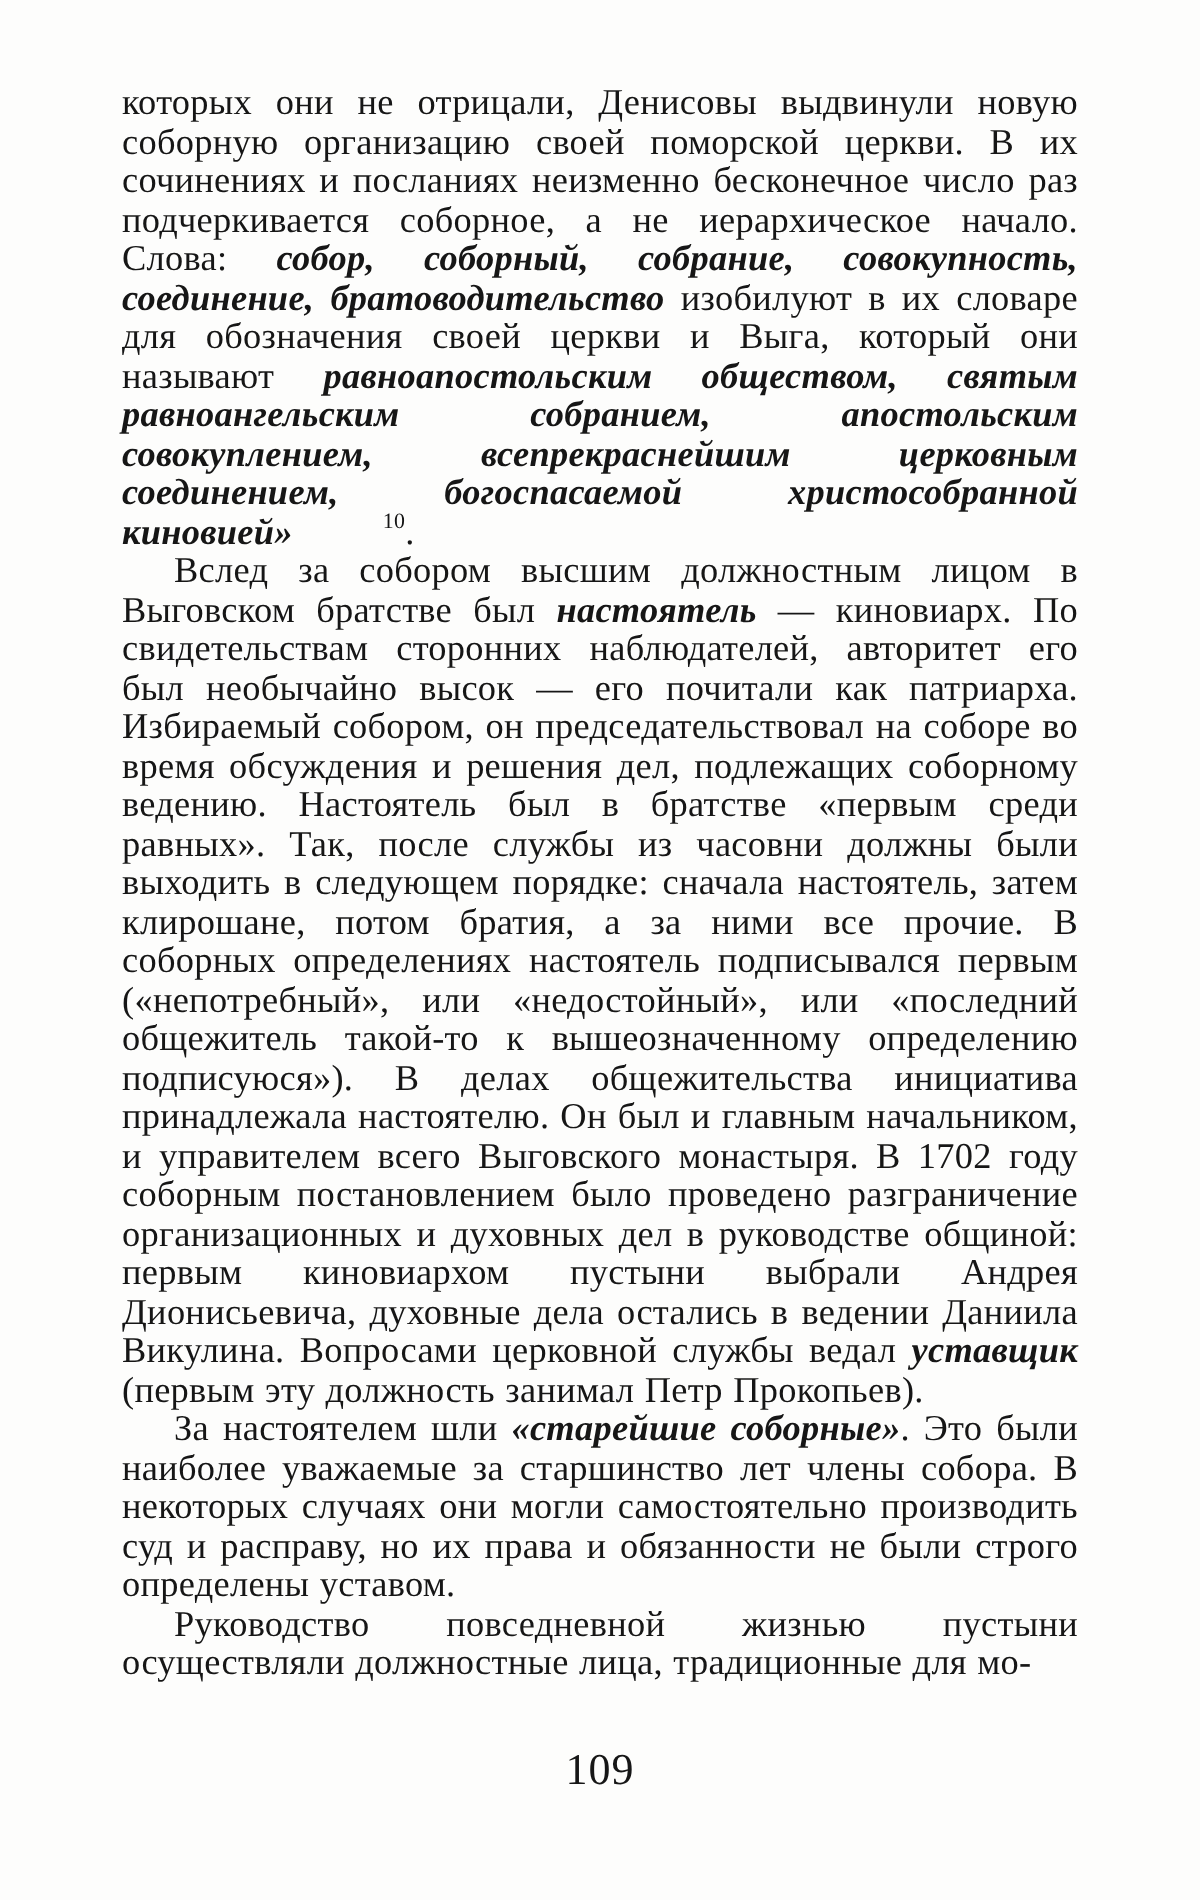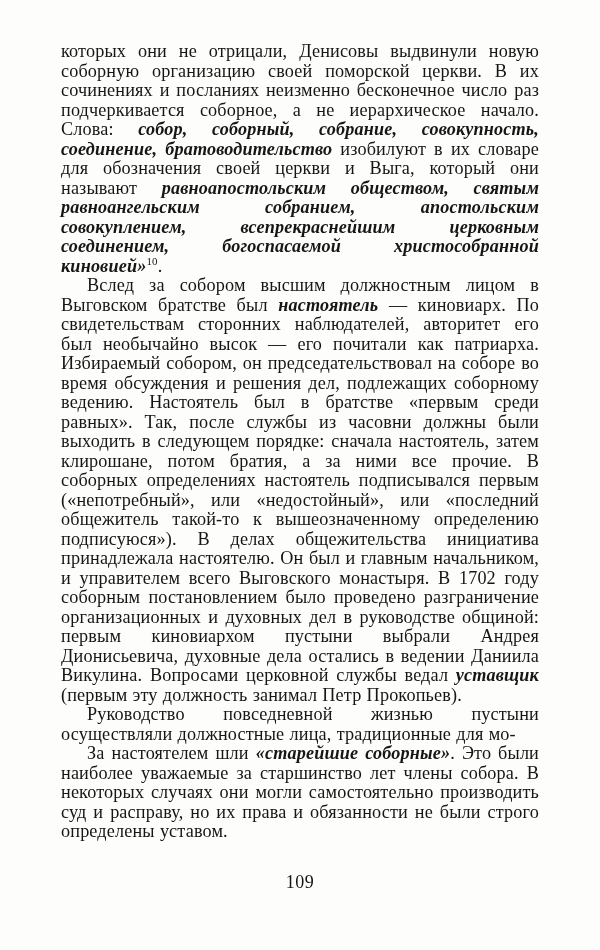--- a/index.html
+++ b/index.html
@@ -35,36 +35,37 @@
     text-indent: 26px;
   }
   .text-block i {
     font-style: italic;
     font-weight: bold;
   }
   .text-block sup {
     font-size: 0.6em;
     line-height: 0;
     vertical-align: super;
+    margin-left: 45px;
   }
   .page-number {
     position: absolute;
     left: 0;
     top: 872px;
     width: 600px;
     text-align: center;
-    font-size: 18px;
+    font-size: 22px;
     letter-spacing: 0.5px;
   }
 </style>
 </head>
 <body>
 
 <div class="page">
   <div class="text-block">
       <p><span>которых они не отрицали, Денисовы выдвинули новую соборную организацию своей поморской церкви. В их сочинениях и посланиях неизменно бесконечное число раз подчеркивается соборное, а не иерархическое начало. Слова: </span><i>собор, соборный, собрание, совокупность, соединение, братоводительство</i><span> изобилуют в их словаре для обозначения своей церкви и Выга, который они называют </span><i>равноапостольским обществом, святым равноангельским собранием, апостольским совокуплением, всепрекраснейшим церковным соединением, богоспасаемой христособранной киновией»</i><sup>10</sup><span>.</span></p>
       <p class="indent"><span>Вслед за собором высшим должностным лицом в Выговском братстве был </span><i>настоятель</i><span> — киновиарх. По свидетельствам сторонних наблюдателей, авторитет его был необычайно высок — его почитали как патриарха. Избираемый собором, он председательствовал на соборе во время обсуждения и решения дел, подлежащих соборному ведению. Настоятель был в братстве «первым среди равных». Так, после службы из часовни должны были выходить в следующем порядке: сначала настоятель, затем клирошане, потом братия, а за ними все прочие. В соборных определениях настоятель подписывался первым («непотребный», или «недостойный», или «последний общежитель такой-то к вышеозначенному определению подписуюся»). В делах общежительства инициатива принадлежала настоятелю. Он был и главным начальником, и управителем всего Выговского монастыря. В 1702 году соборным постановлением было проведено разграничение организационных и духовных дел в руководстве общиной: первым киновиархом пустыни выбрали Андрея Дионисьевича, духовные дела остались в ведении Даниила Викулина. Вопросами церковной службы ведал </span><i>уставщик</i><span> (первым эту должность занимал Петр Прокопьев).</span></p>
+      <p class="indent"><span>За настоятелем шли </span><i>«старейшие соборные»</i><span>. Это были наиболее уважаемые за старшинство лет члены собора. В некоторых случаях они могли самостоятельно производить суд и расправу, но их права и обязанности не были строго определены уставом.</span></p>
       <p class="indent"><span>Руководство повседневной жизнью пустыни осуществляли должностные лица, традиционные для мо-</span></p>
-      <p class="indent"><span>За настоятелем шли </span><i>«старейшие соборные»</i><span>. Это были наиболее уважаемые за старшинство лет члены собора. В некоторых случаях они могли самостоятельно производить суд и расправу, но их права и обязанности не были строго определены уставом.</span></p>
     </div>
 </div>
 
 <div class="page-number">109</div>
 
 </body></html>

